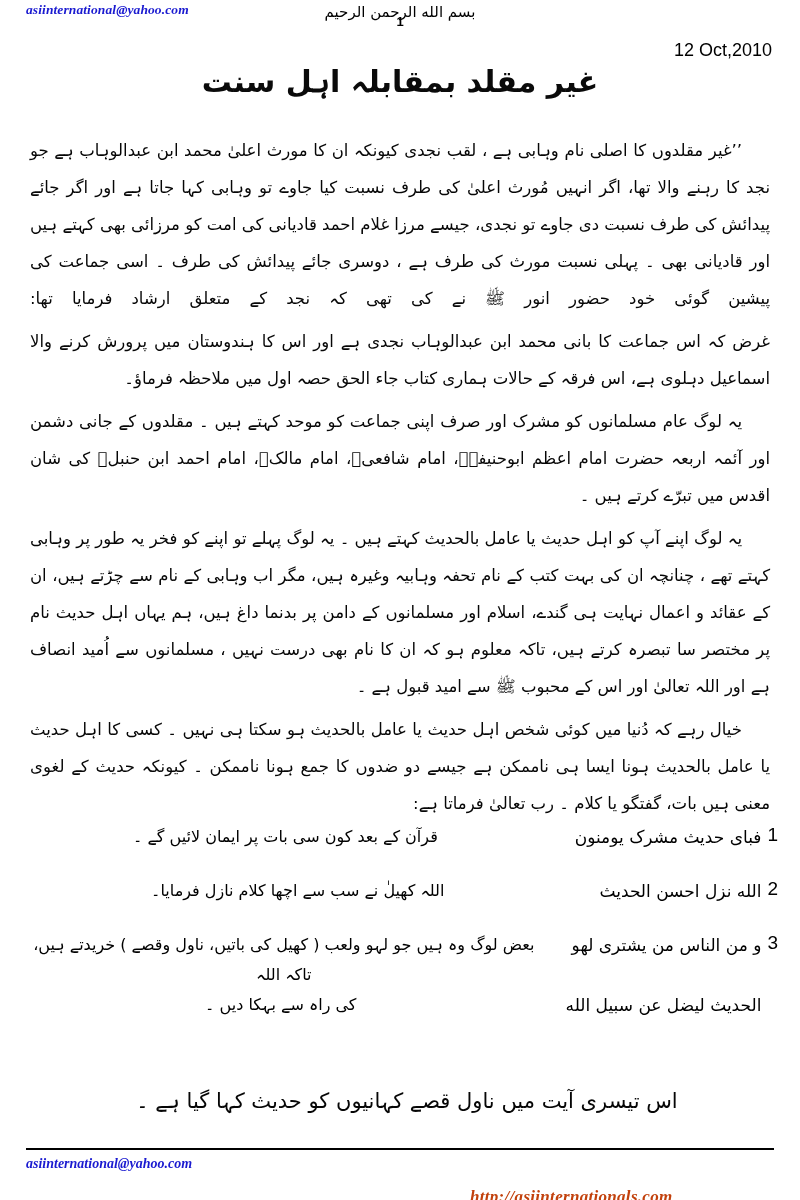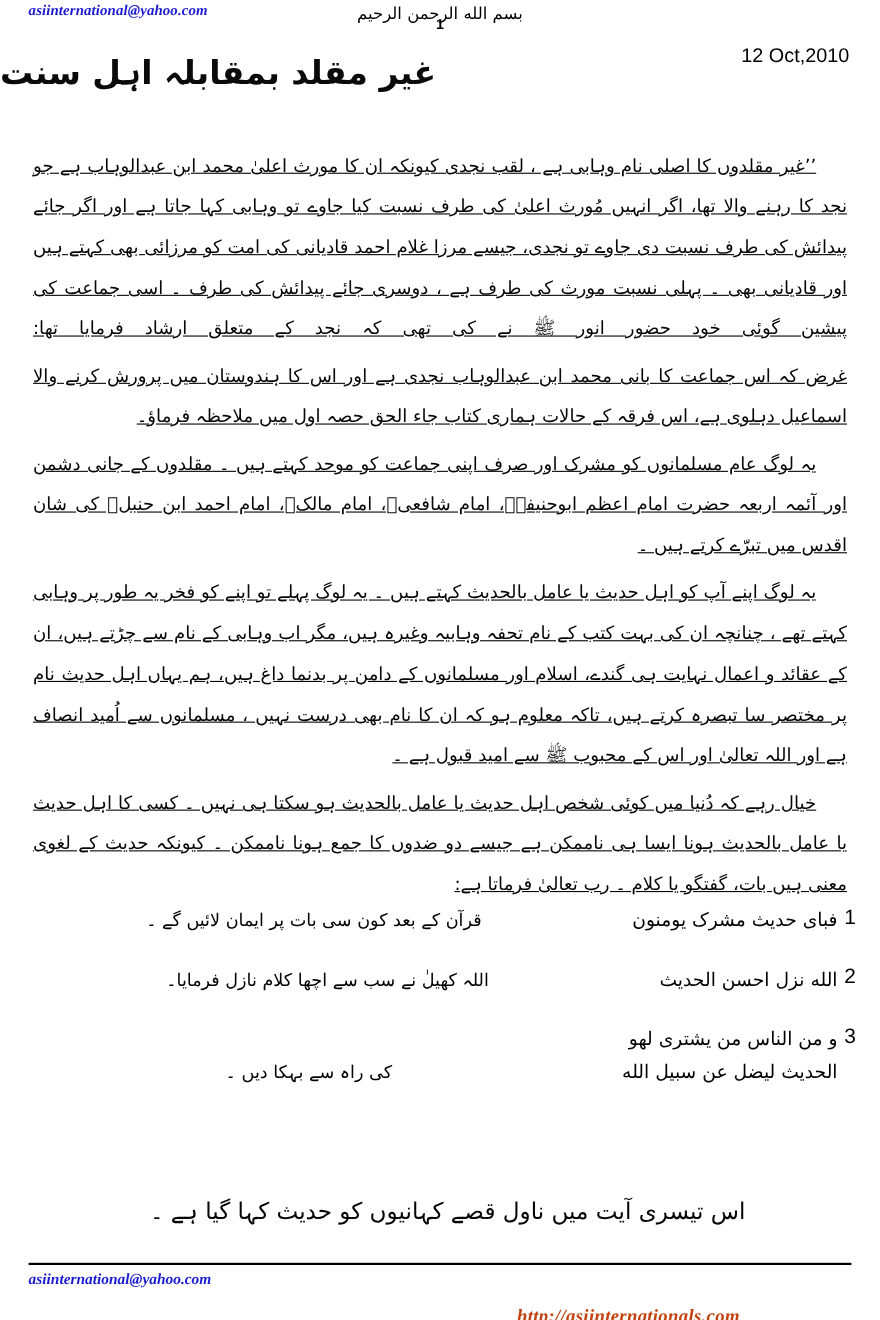--- a/index.html
+++ b/index.html
@@ -61,22 +61,22 @@
     top: 40px;
     font-family: "Liberation Sans", sans-serif;
     font-size: 18px;
     color: #000;
     white-space: nowrap;
   }
   .doc-title {
     position: absolute;
     left: 0;
     right: 0;
-    top: 48px;
-    text-align: left;
+    top: 63px;
+    text-align: center;
     direction: rtl;
     font-family: "DejaVu Sans", sans-serif;
     font-size: 30px;
     font-weight: 700;
     color: #0a0a0a;
     letter-spacing: 0px;
     line-height: 1.25;
   }
 
   
@@ -92,21 +92,20 @@
   .para {
     direction: rtl;
     text-align: justify;
     text-align-last: justify;
     font-family: "DejaVu Sans", sans-serif;
     font-size: 16.5px;
     line-height: 37px;
     color: #060606;
     margin: 0 0 6px 0;
     text-indent: 28px;
-    text-decoration: underline;
   }
   .para.noindent { text-indent: 0; }
   .para.quote-center {
     text-align: center;
     text-align-last: center;
     text-indent: 0;
   }
   .para.tail-right {
     text-align-last: right;
   }
@@ -251,20 +250,21 @@
       <span class="verse-num">2</span>
       <span class="verse-ar">الله نزل احسن الحدیث</span>
       <span class="verse-ur">اللہ کھیلٰ نے سب سے اچھا کلام نازل فرمایا۔</span>
     </div>
 
     <div class="verse-row">
       <span class="verse-num">3</span>
       <div class="verse-lines">
         <div class="verse-subrow">
           <span class="verse-ar">و من الناس من یشتری لھو</span>
+          <span class="verse-ur">بعض لوگ وہ ہیں جو لہو ولعب ( کھیل کی باتیں، ناول وقصے ) خریدتے ہیں، تاکہ اللہ</span>
         </div>
         <div class="verse-subrow">
           <span class="verse-ar">الحدیث لیضل عن سبیل الله</span>
           <span class="verse-ur">کی راہ سے بہکا دیں ۔</span>
         </div>
       </div>
     </div>
   </div>
 
   <div class="closing-note">اس تیسری آیت میں ناول قصے کہانیوں کو حدیث کہا گیا ہے ۔</div>

